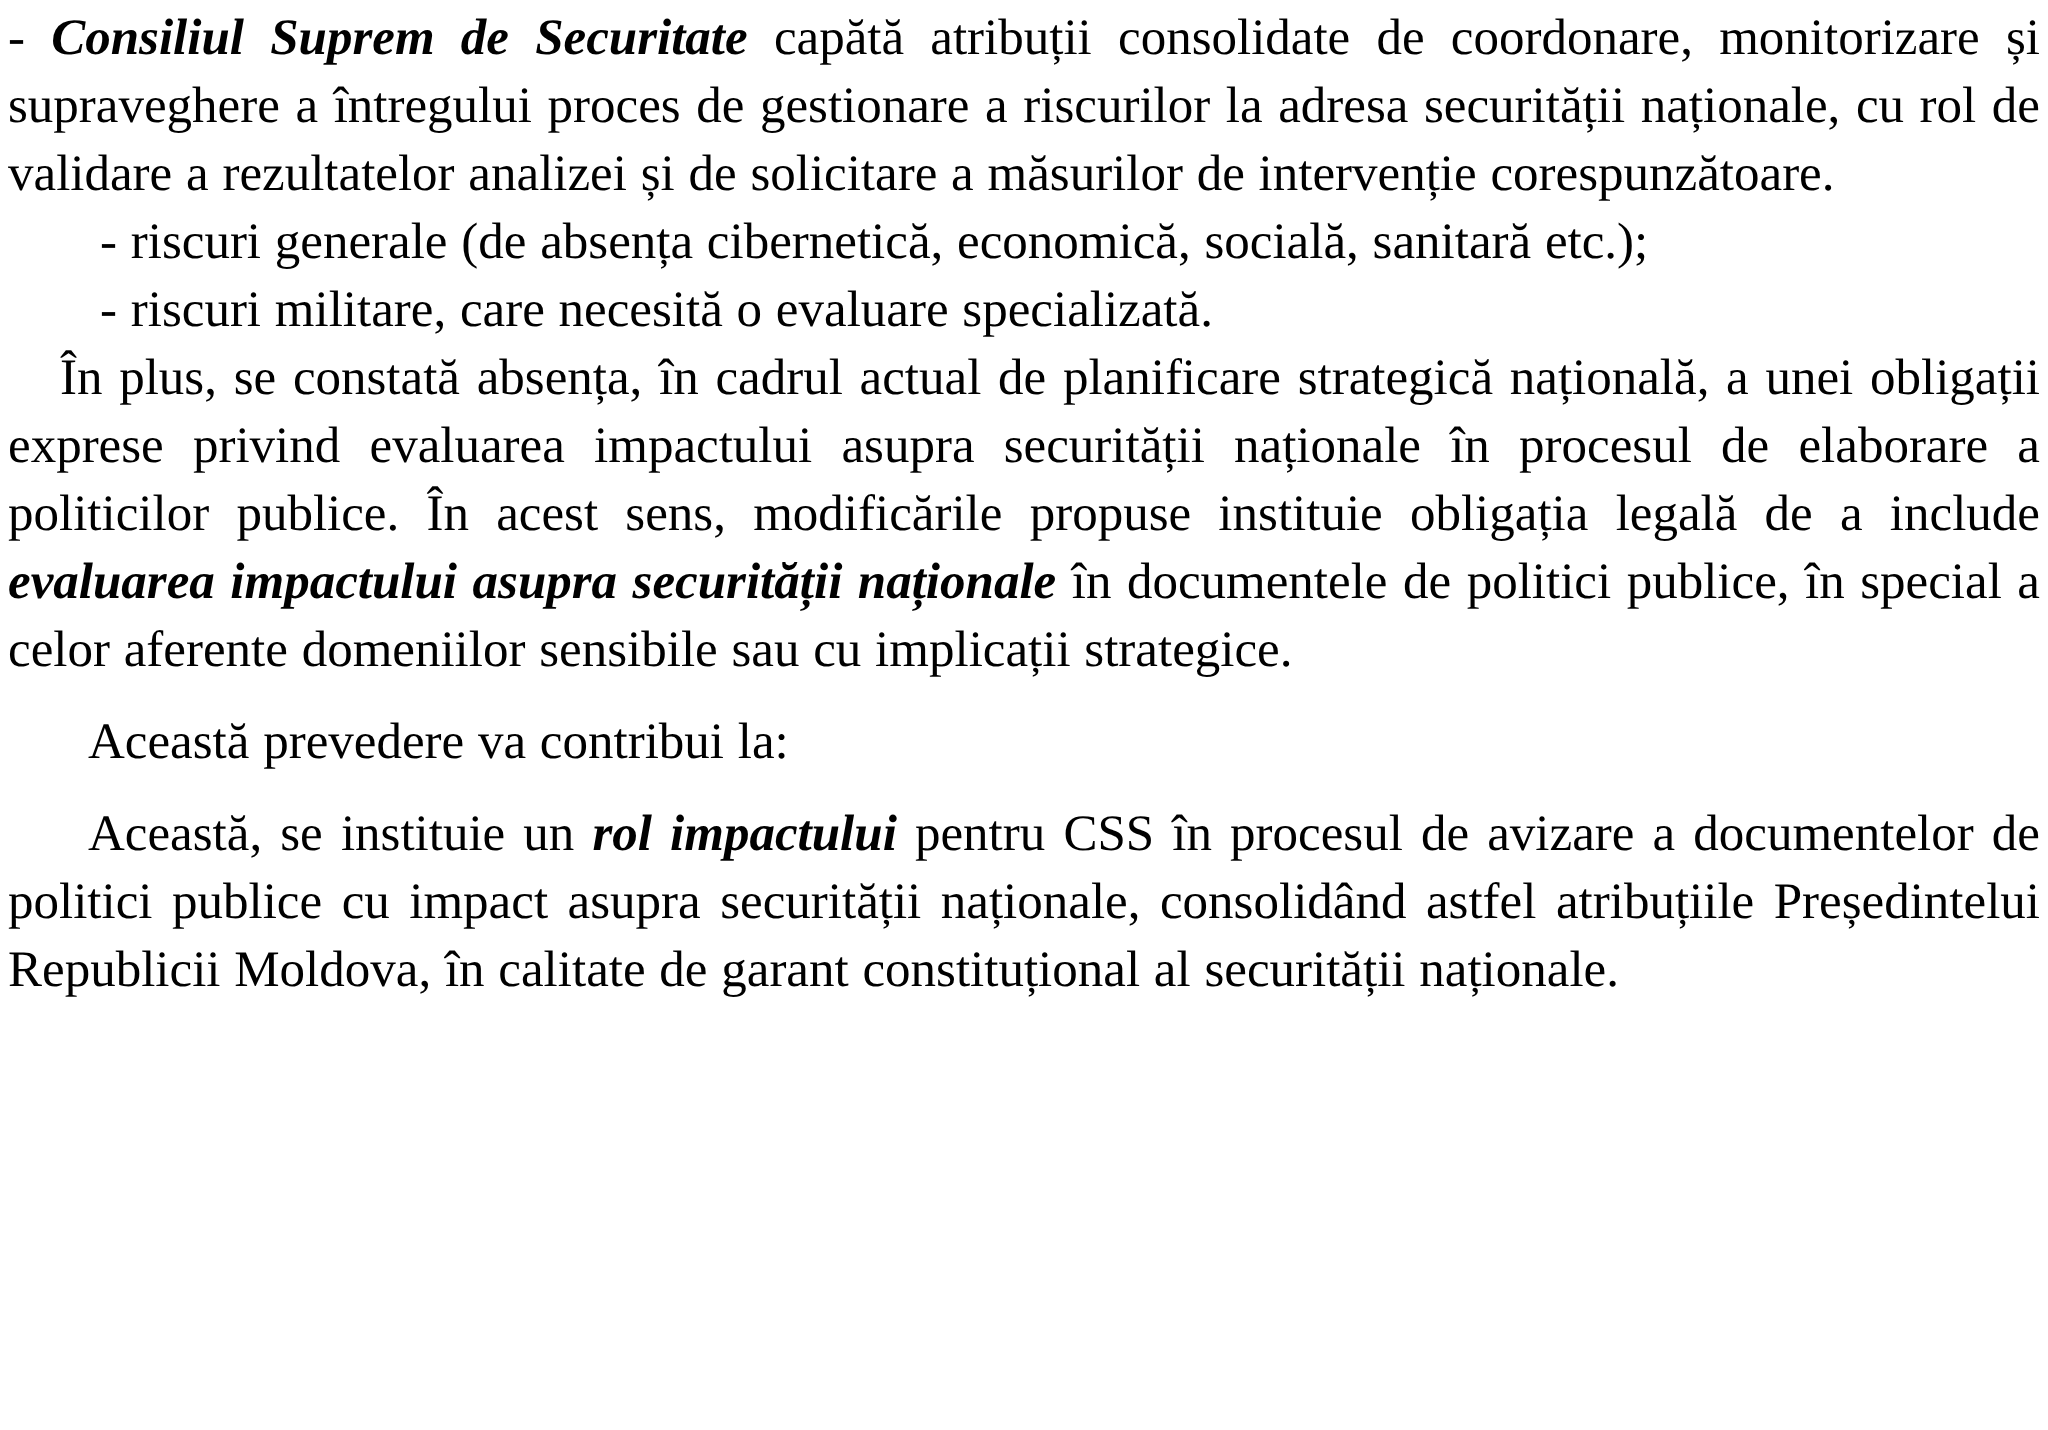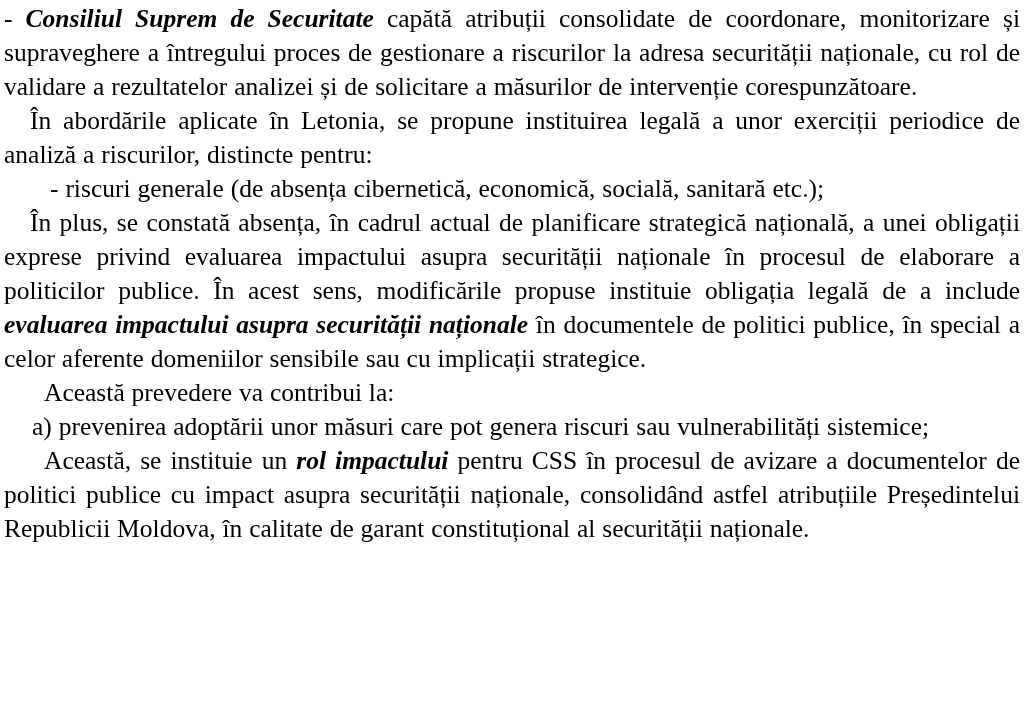--- a/index.html
+++ b/index.html
@@ -26,20 +26,21 @@
     line-height: 1.335;
     text-align: justify;
     text-justify: inter-word;
     word-spacing: 0.02em;
   }
   p.indent {
     text-indent: 26px;
   }
   p.indent-big {
     text-indent: 40px;
+    margin-top: 12px;
   }
   p.list-item {
     text-indent: 46px;
   }
   p.letter-item {
     text-indent: 28px;
   }
   p.letter-item-c {
     text-indent: 60px;
   }
@@ -47,20 +48,19 @@
     font-weight: bold;
     font-style: italic;
   }
 </style>
 </head>
 <body>
 
 <div id="page">
   <div id="body-text">
       <p class="nojustify-last"><span>-  </span><b class="bi">Consiliul Suprem de Securitate</b><span> capătă atribuții consolidate de coordonare, monitorizare și supraveghere a întregului proces de gestionare a riscurilor la adresa securității naționale, cu rol de validare a rezultatelor analizei și de solicitare a măsurilor de intervenție corespunzătoare.</span></p>
-      <p class="indent"><span>În abordările aplicate în Letonia, se propune instituirea legală a unor exerciții periodice de analiză a riscurilor, distincte pentru:</span></p>
       <p class="list-item"><span>- riscuri generale (de absența cibernetică, economică, socială, sanitară etc.);</span></p>
+      <p class="list-item"><span>- riscuri militare, care necesită o evaluare specializată.</span></p>
       <p class="indent"><span>În plus, se constată absența, în cadrul actual de planificare strategică națională, a unei obligații exprese privind evaluarea impactului asupra securității naționale în procesul de elaborare a politicilor publice. În acest sens, modificările propuse instituie obligația legală de a include </span><b class="bi">evaluarea impactului asupra securității naționale</b><span> în documentele de politici publice, în special a celor aferente domeniilor sensibile sau cu implicații strategice.</span></p>
       <p class="indent-big"><span>Această prevedere va contribui la:</span></p>
-      <p class="letter-item"><span>a) prevenirea adoptării unor măsuri care pot genera riscuri sau vulnerabilități sistemice;</span></p>
       <p class="indent-big"><span>Această, se instituie un </span><b class="bi">rol impactului</b><span> pentru CSS în procesul de avizare a documentelor de politici publice cu impact asupra securității naționale, consolidând astfel atribuțiile Președintelui Republicii Moldova, în calitate de garant constituțional al securității naționale.</span></p>
     </div>
 </div>
 
 </body></html>

